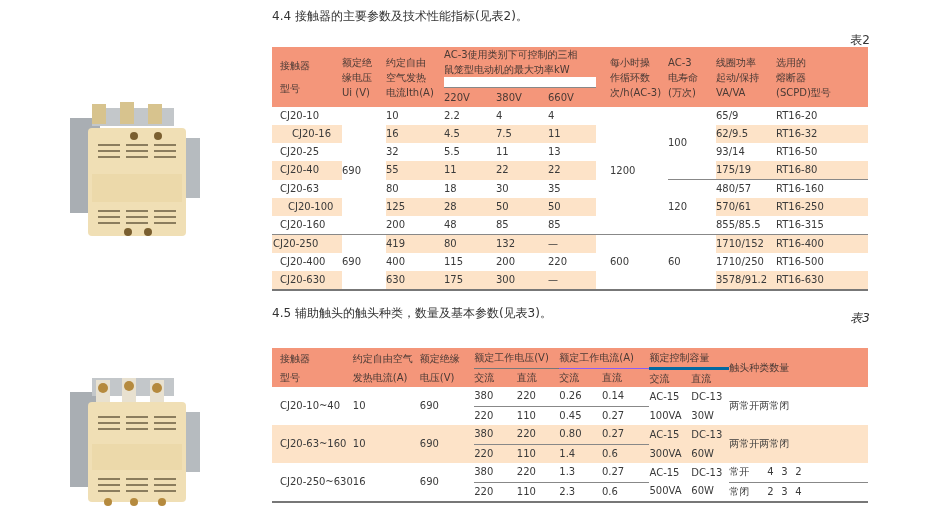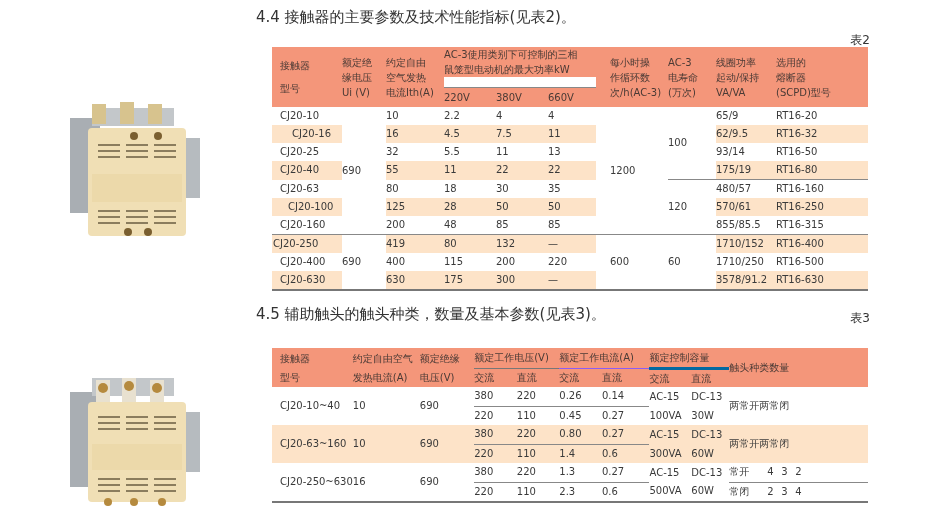--- a/index.html
+++ b/index.html
@@ -1,18 +1,18 @@
 <!DOCTYPE html>
 <html><head>
 <meta charset="utf-8">
 <style>
   html, body { margin:0; padding:0; background:#ffffff; }
   body { width:950px; height:506px; position:relative; overflow:hidden;
          font-family:"DejaVu Sans", "Liberation Sans", sans-serif; color:#333; }
-  .sec-title { position:absolute; left:256px; font-size:15px; color:#333; white-space:nowrap; }
+  .sec-title { position:absolute; left:272px; font-size:12px; color:#333; white-space:nowrap; }
   .tbl-caption { position:absolute; right:80px; font-size:12px; color:#333; }
   table { position:absolute; border-collapse:collapse; font-size:10px; color:#3a3a3a; }
   th { background:#f4967a; font-weight:normal; text-align:left; vertical-align:middle;
        color:#4a3a35; line-height:15px; padding:0; }
   td { padding:0; height:18px; line-height:18px; text-align:left; vertical-align:middle; white-space:nowrap; }
   .hl { background:#fde3c8; }
   .rule-top td { border-top:1.5px solid #888; }
   .bottom-rule { border-bottom:2px solid #777; }
   .sub-rule { border-top:1px solid #888; }
   .img-box { position:absolute; }
@@ -217,21 +217,21 @@
       <td>175</td>
         <td>300</td>
         <td>—</td>
       <td>3578/91.2</td>
         <td>RT16-630</td>
     </tr>
   </tbody>
 </table>
 
 <div class="sec-title" style="top:305px;text-align:center;">4.5 辅助触头的触头种类，数量及基本参数(见表3)。</div>
-<div class="tbl-caption" style="top:310px;">表3</div>
+<div class="tbl-caption" style="top:310px;font-style:italic;">表3</div>
 
 <div class="img-box" style="left:62px; top:372px; width:150px; height:134px;">
   <svg width="150" height="134" viewBox="0 0 150 134">
     <rect x="8" y="20" width="30" height="95" fill="#a9aeb3"></rect>
     <rect x="118" y="40" width="20" height="60" fill="#b6bbbf"></rect>
     <rect x="30" y="6" width="82" height="18" fill="#c3c7ca"></rect>
     <rect x="34" y="8" width="14" height="22" fill="#e8e1d0"></rect>
       <rect x="60" y="6" width="14" height="24" fill="#e8e1d0"></rect>
       <rect x="88" y="8" width="14" height="22" fill="#e8e1d0"></rect>
     <circle cx="41" cy="16" r="5" fill="#b58a3e"></circle>

